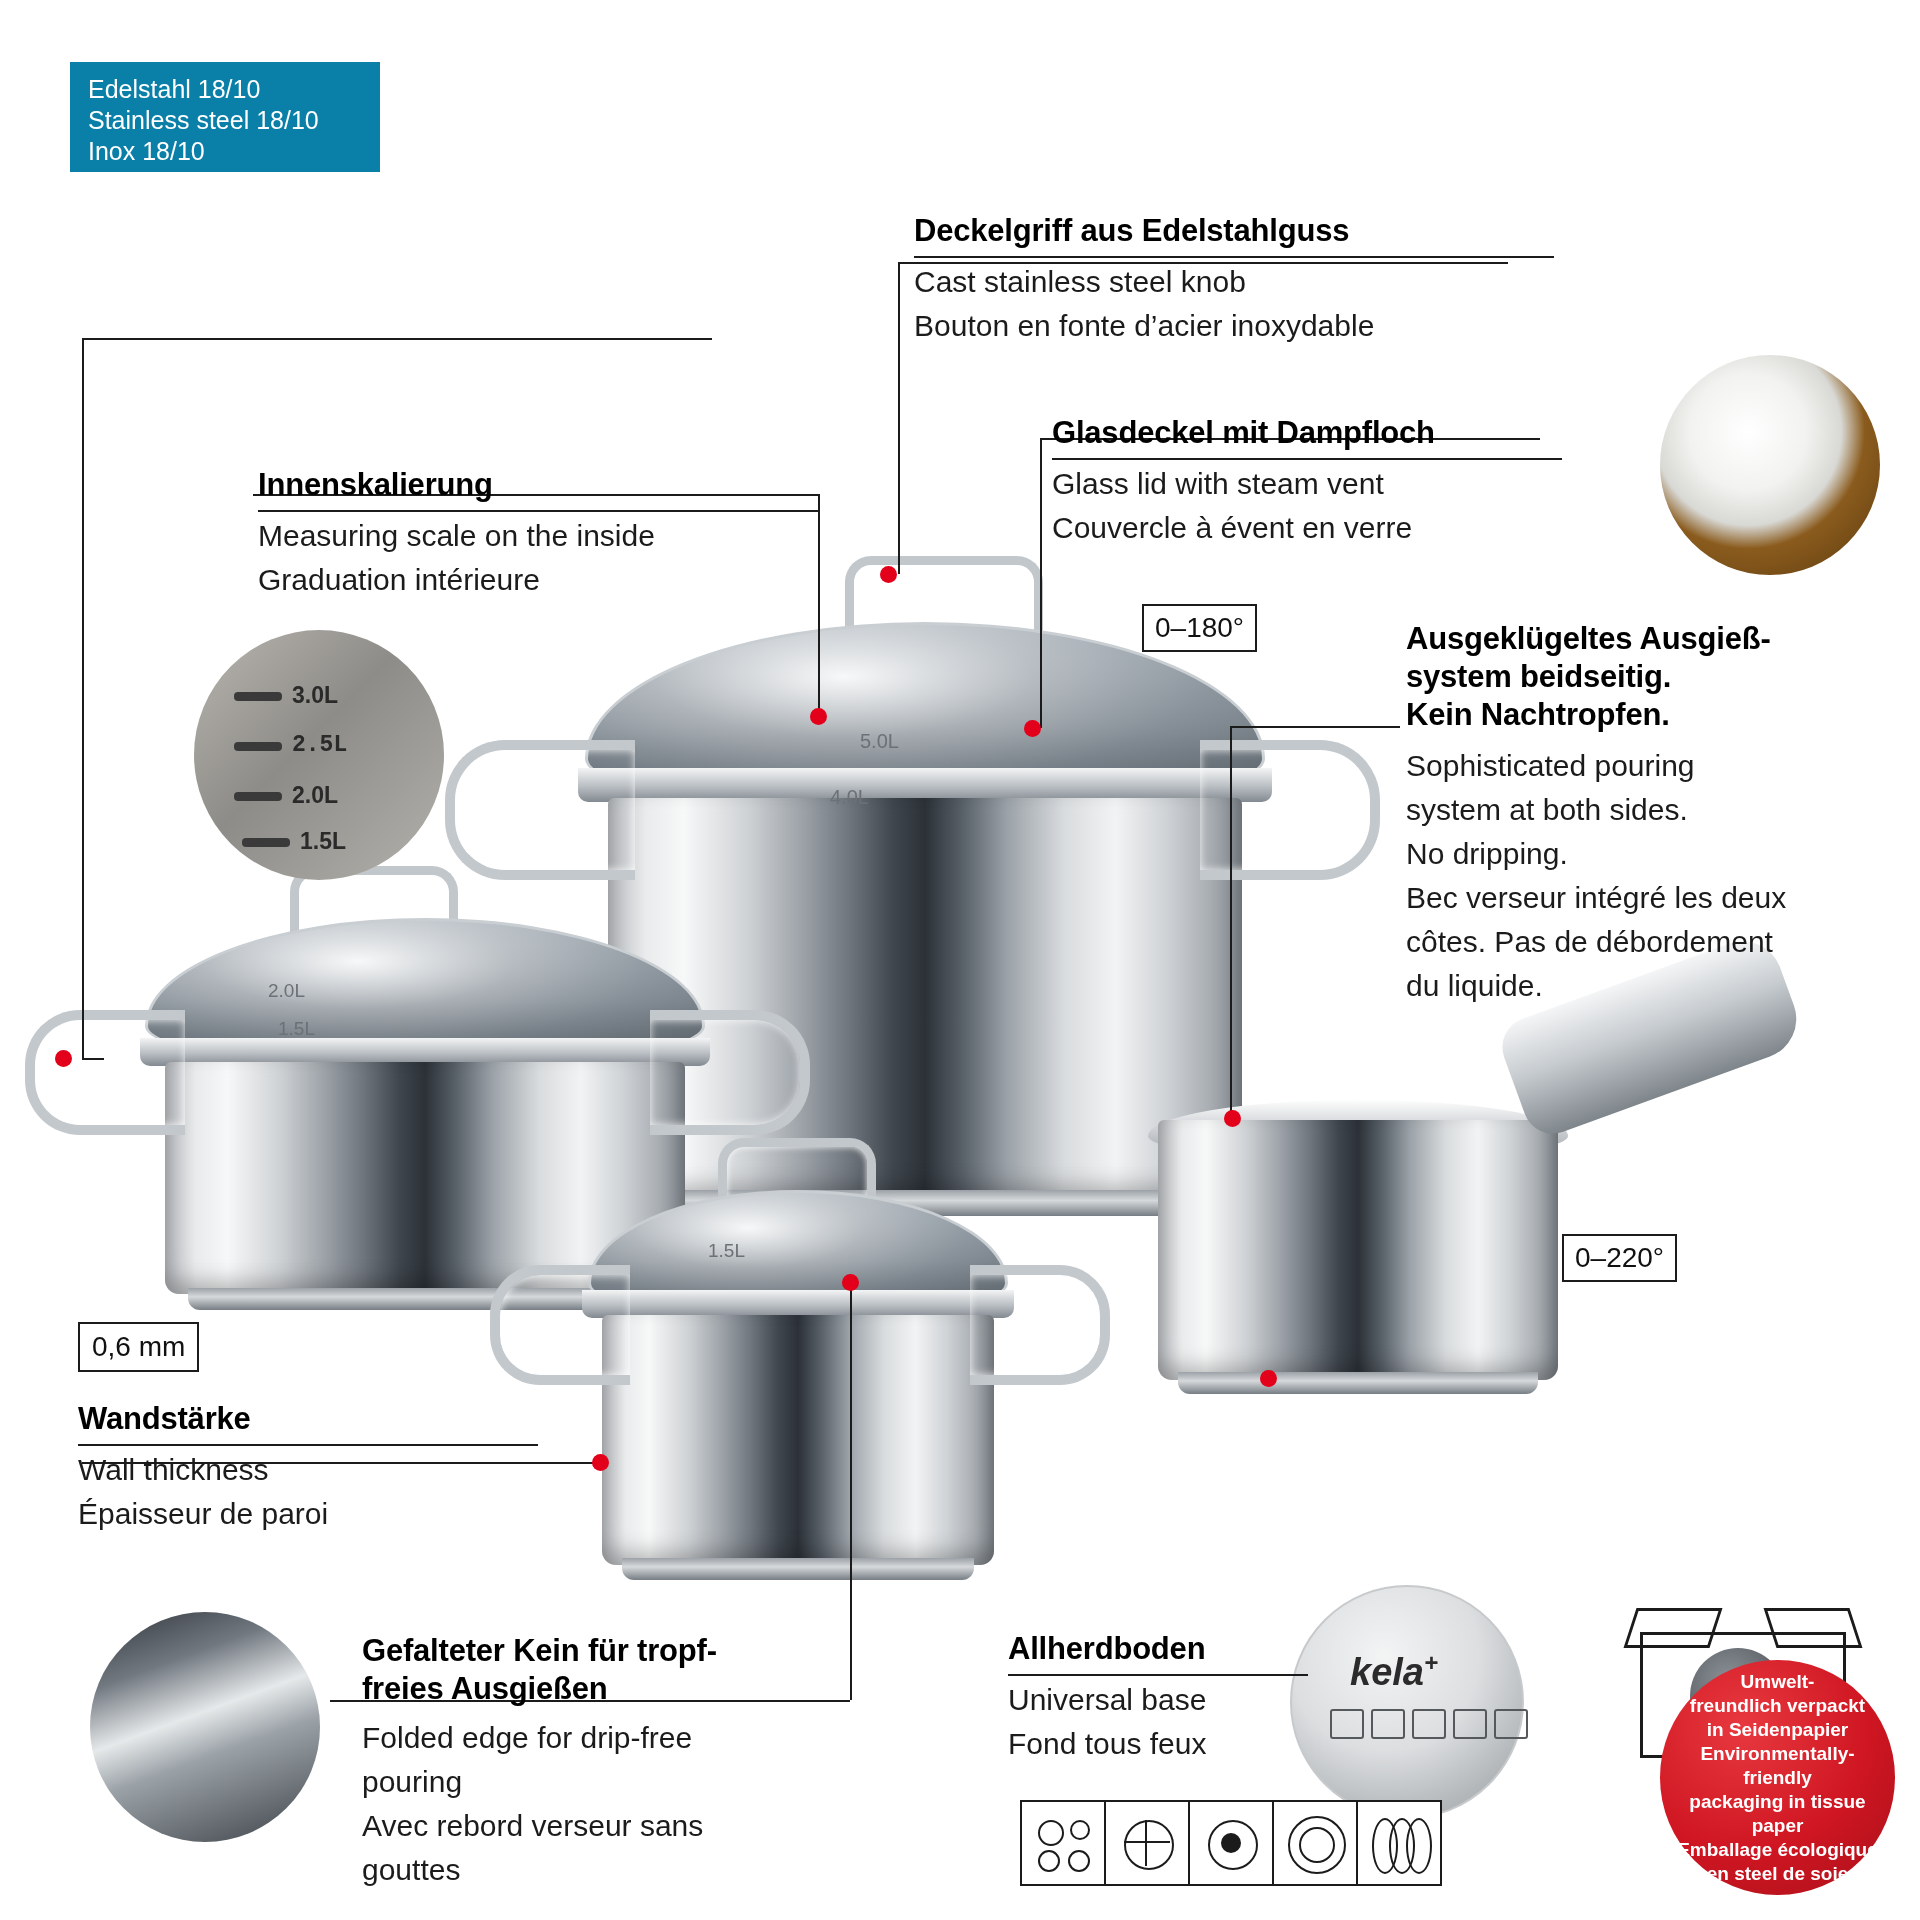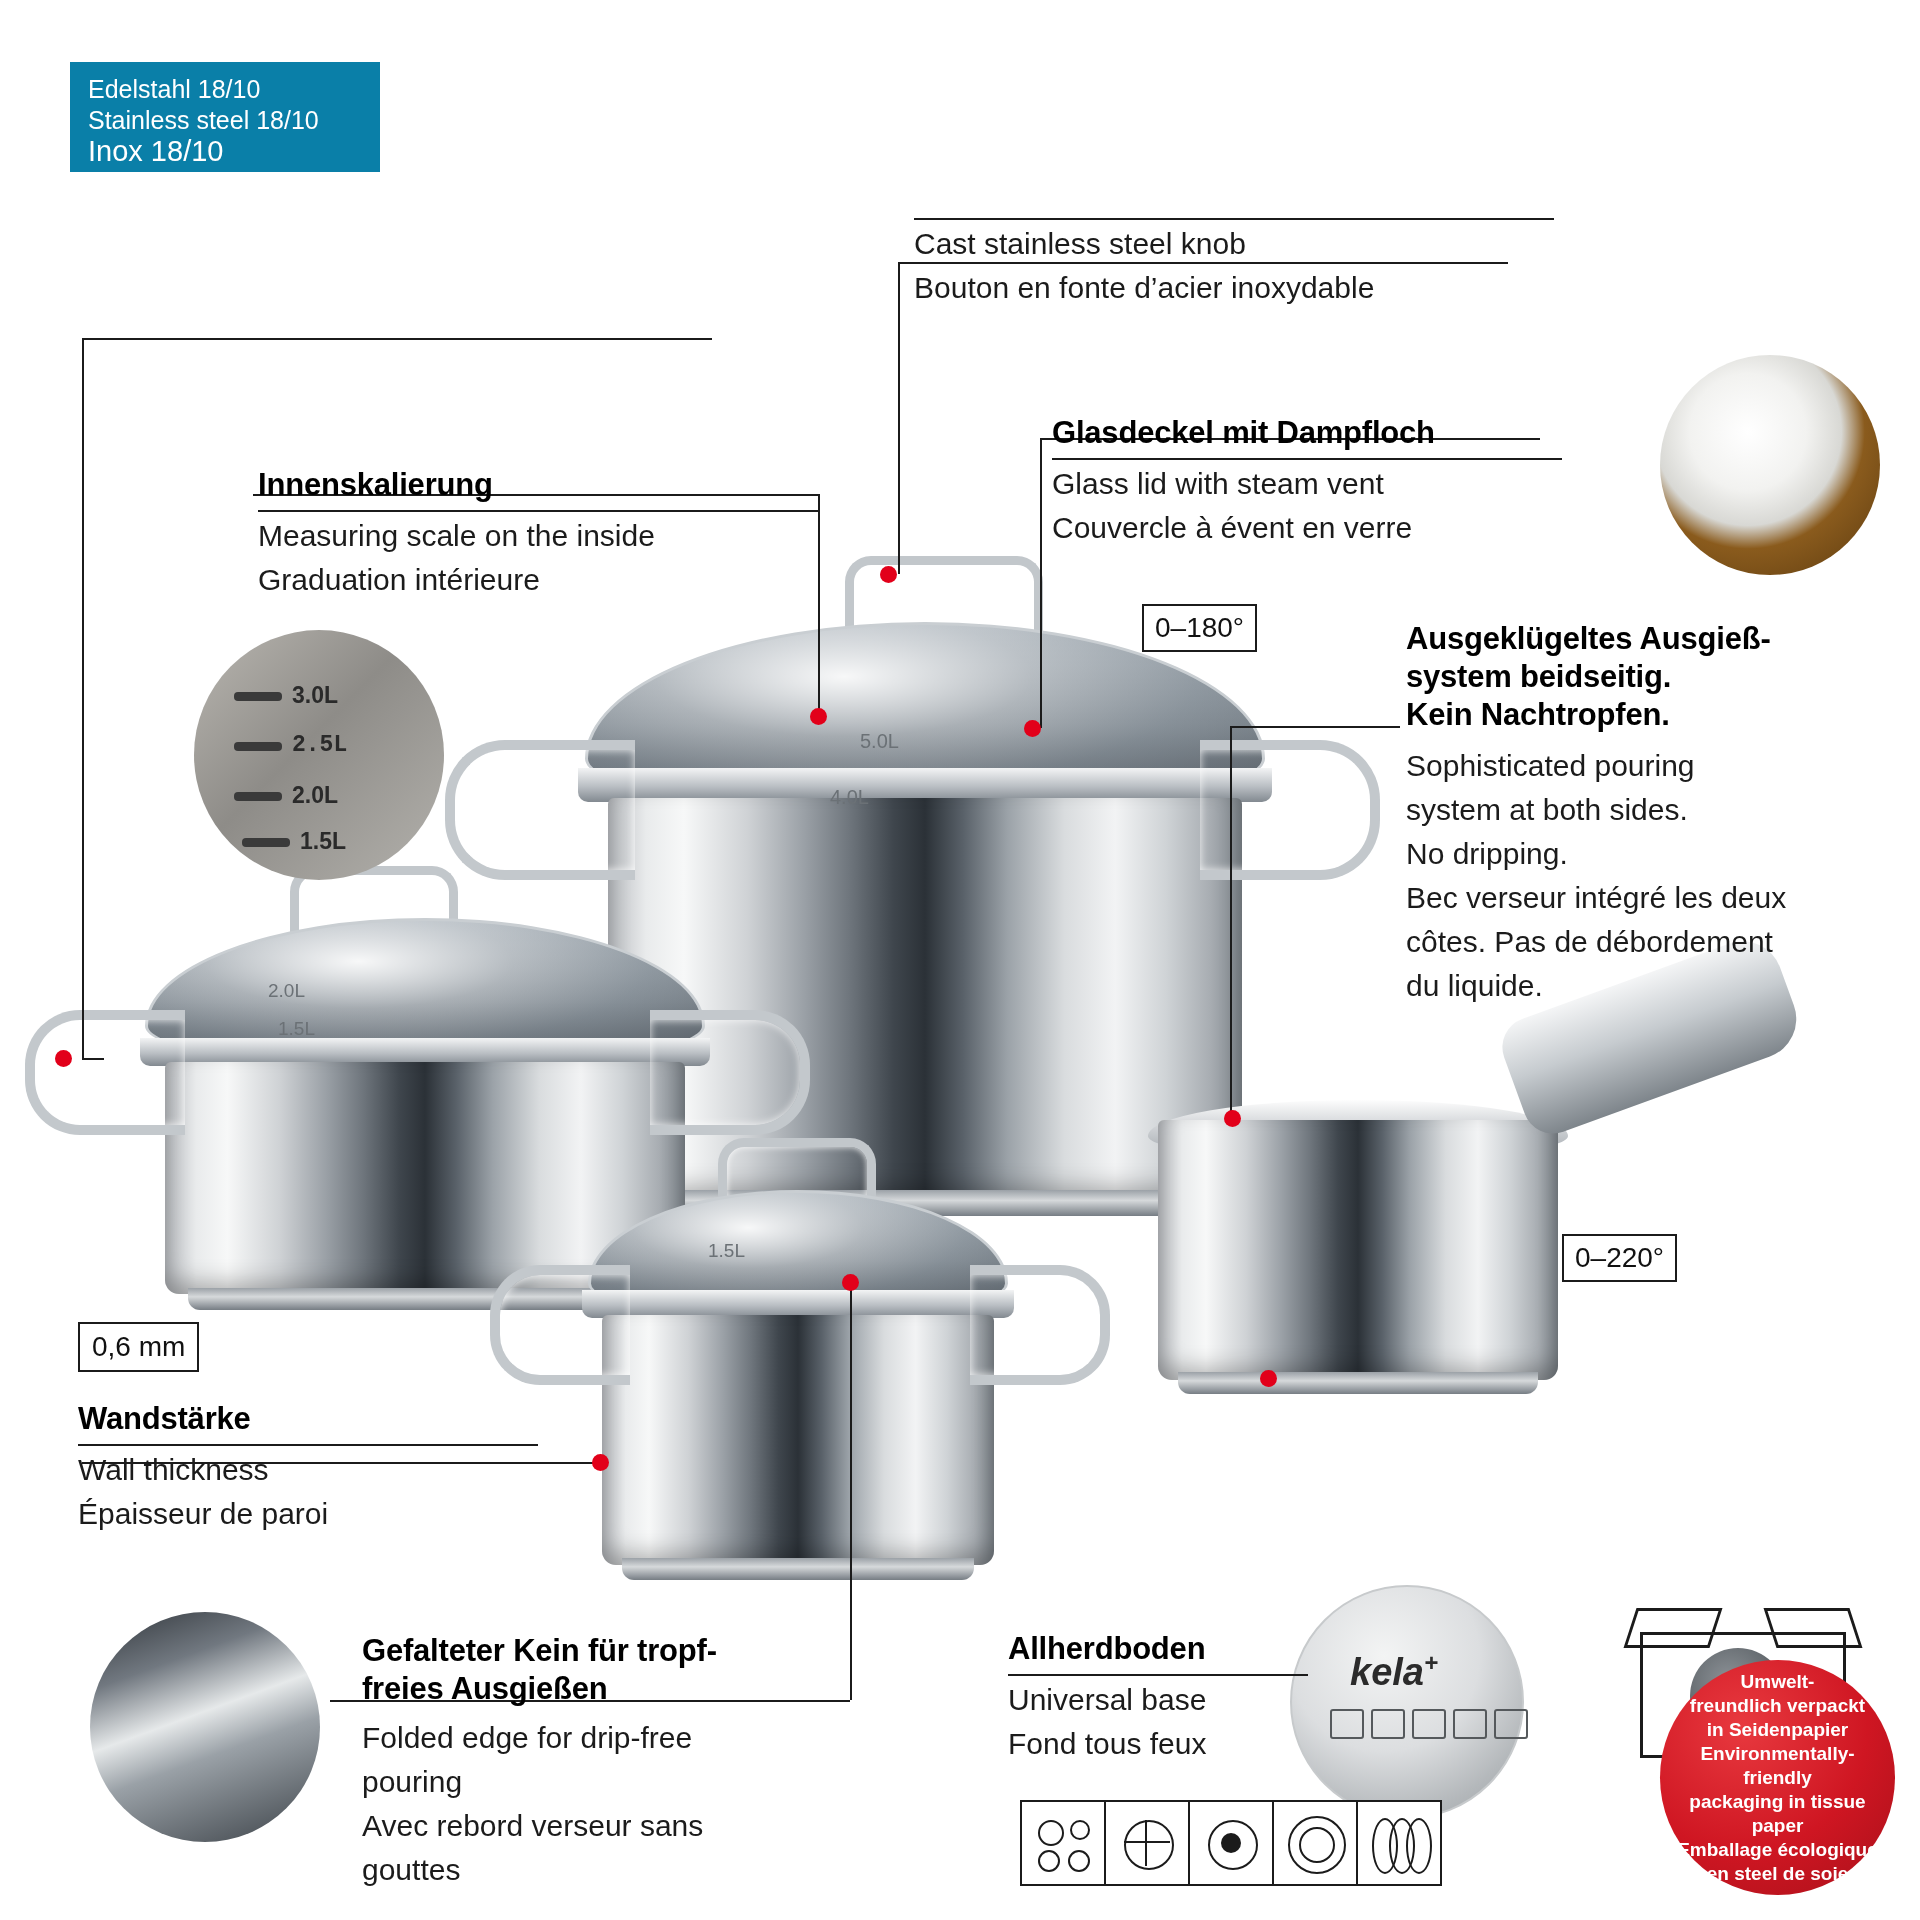--- a/index.html
+++ b/index.html
@@ -36,21 +36,21 @@
   .badge{
     position:absolute;left:70px;top:62px;
     width:310px;height:110px;
     background:#0a7fa8;
     color:#ffffff;
     padding:12px 16px 0 18px;
     box-sizing:border-box;
   }
   .badge .l1{font-size:25px;line-height:31px;}
   .badge .l2{font-size:25px;line-height:31px;}
-  .badge .l3{font-size:29px;line-height:31px;}
+  .badge .l3{font-size:25px;line-height:31px;}
 
   
   .ln{position:absolute;background:#1b1b1b;}
   .lnh{height:2px;}
   .lnv{width:2px;}
   .dot{
     position:absolute;width:17px;height:17px;border-radius:50%;
     background:#e2001a;
   }
 
@@ -340,20 +340,21 @@
   <div class="dot" style="left:592px;top:1454px;"></div>
 
   <div class="ln lnh" style="left:330px;top:1700px;width:520px;"></div>
   <div class="ln lnv" style="left:850px;top:1282px;height:418px;"></div>
   <div class="dot" style="left:842px;top:1274px;"></div>
 
   <div class="dot" style="left:1260px;top:1370px;"></div>
 
 
   <div class="ann" style="left:914px;top:212px;width:640px;">
+    <div class="hd">Deckelgriff aus Edelstahlguss</div>
     <div class="rule"></div>
     <div class="sub">Cast stainless steel knob</div>
     <div class="sub">Bouton en fonte d’acier inoxydable</div>
   </div>
 
   <div class="ann" style="left:258px;top:466px;width:560px;">
     <div class="hd">Innenskalierung</div>
     <div class="rule"></div>
     <div class="sub">Measuring scale on the inside</div>
     <div class="sub">Graduation intérieure</div>

